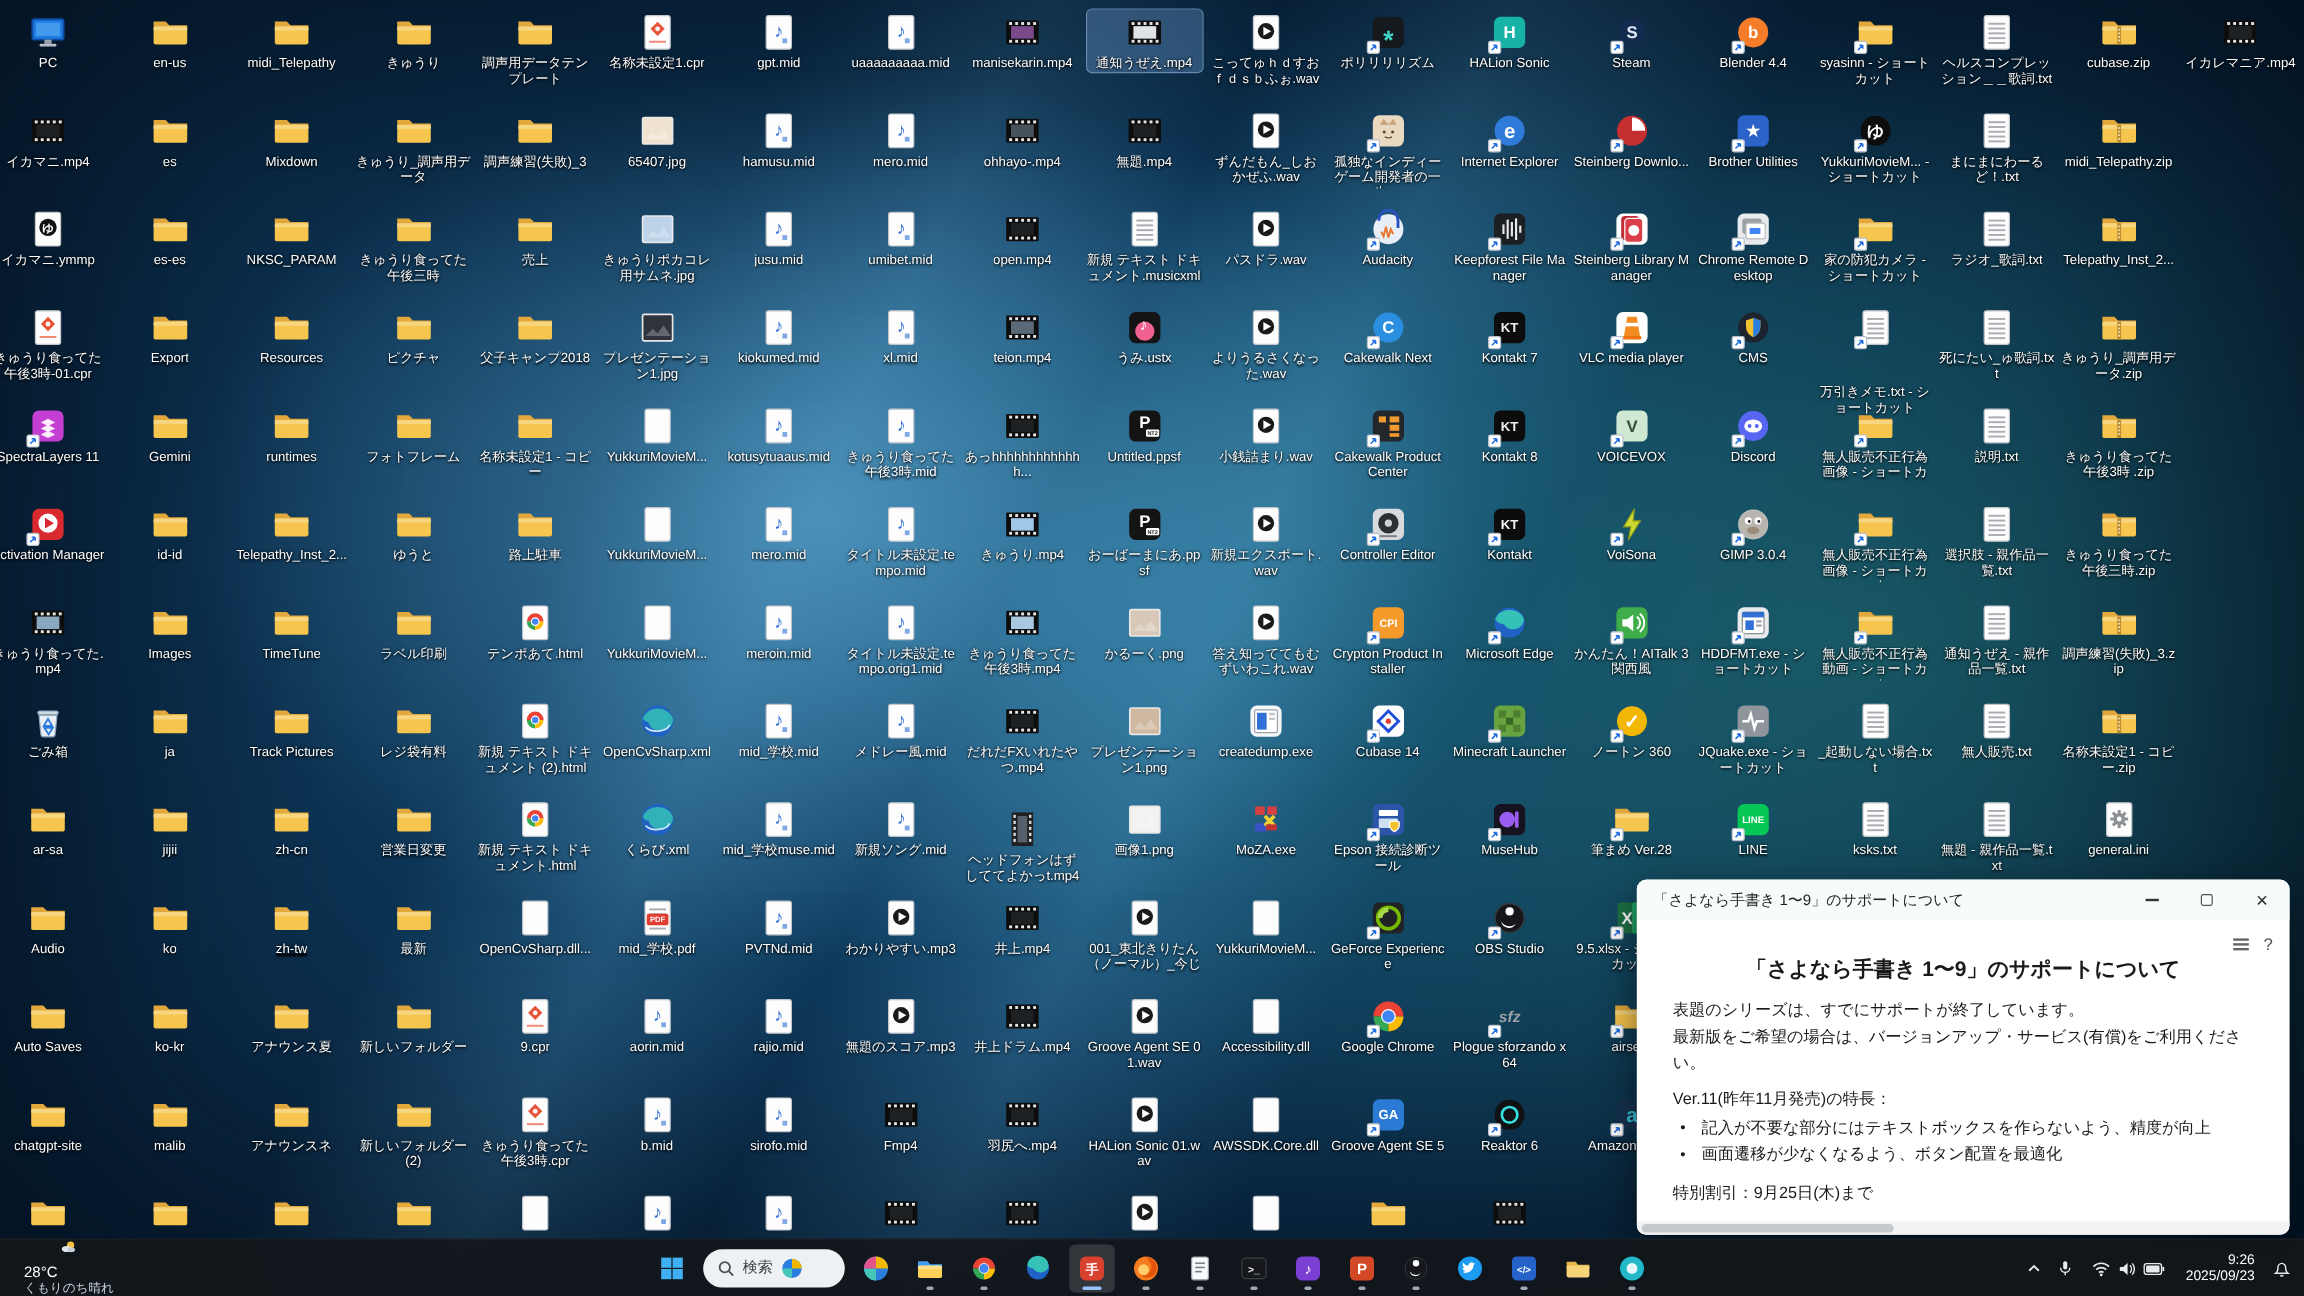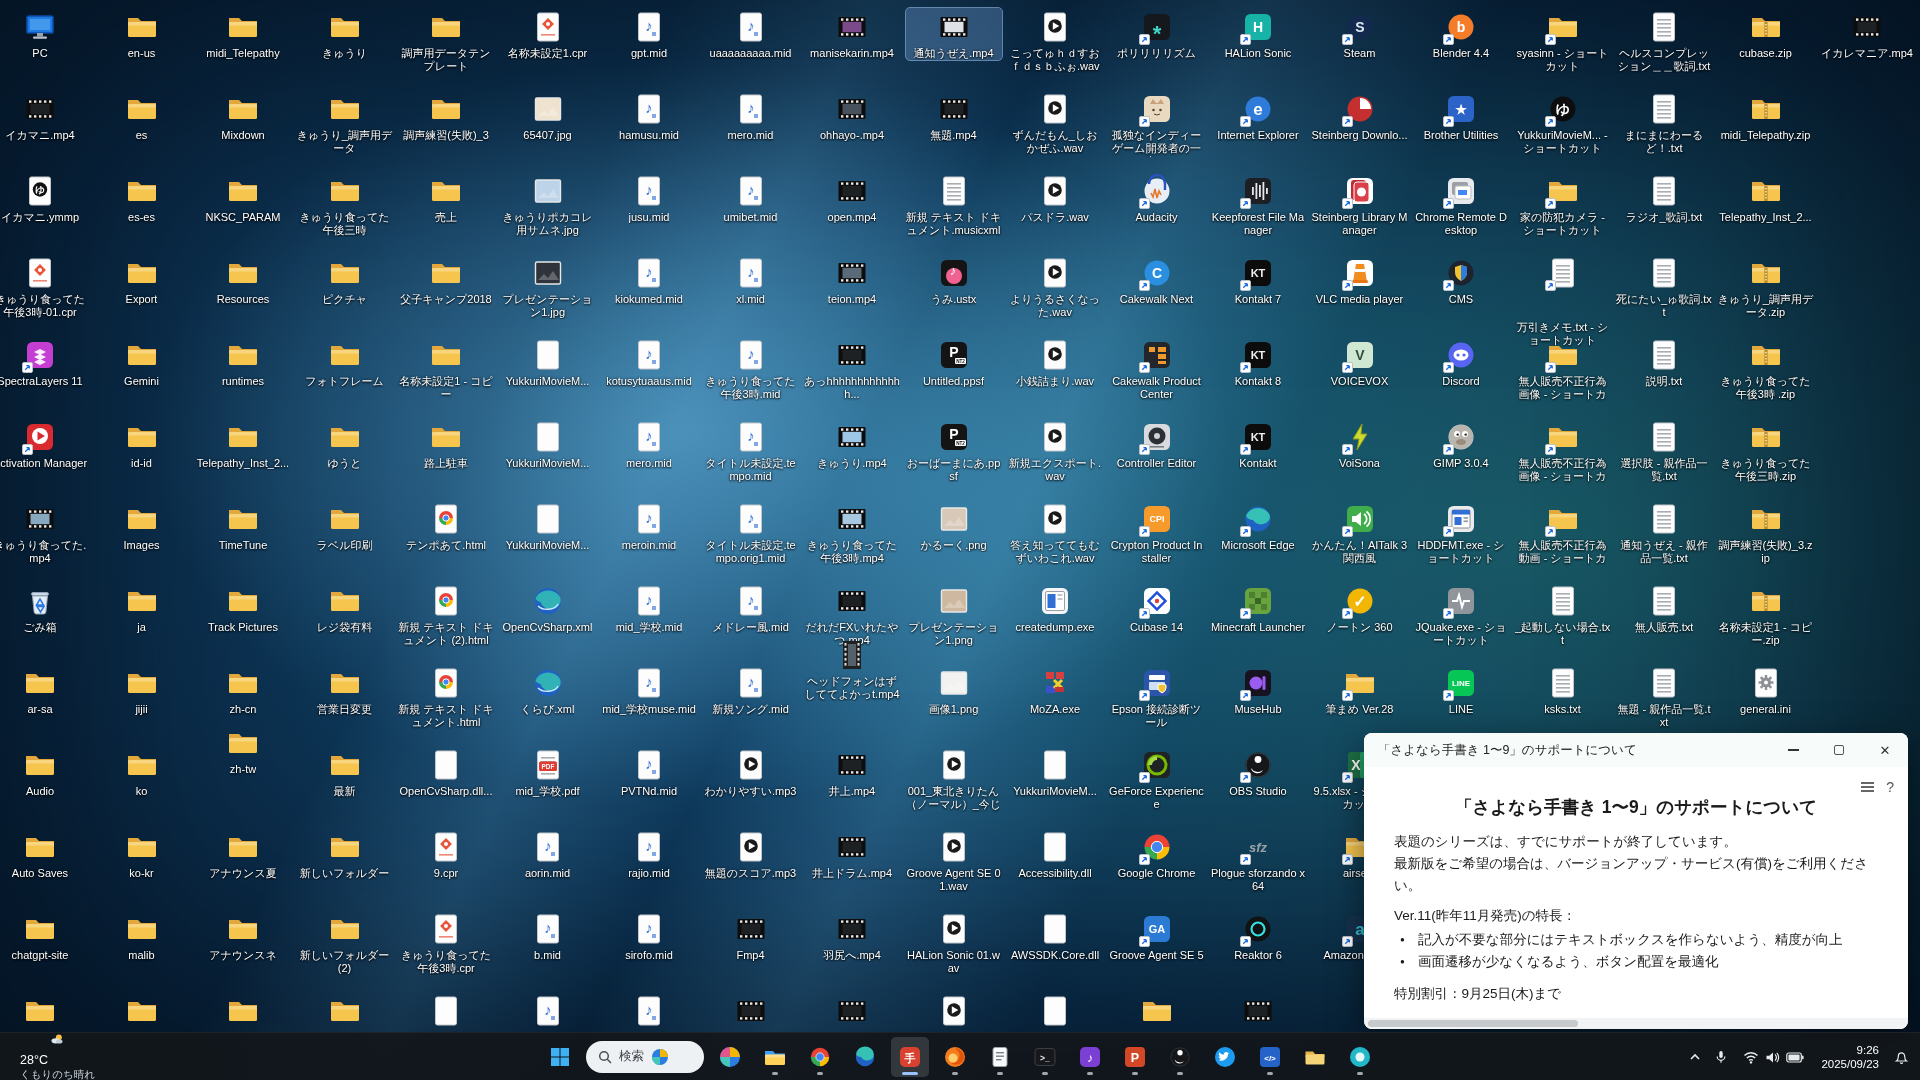--- a/index.html
+++ b/index.html
@@ -2014,21 +2014,21 @@
       <div class="cell" style="left: 702.5px; top: 664px;">
         <span class="ic">
           <svg width="34" height="34" viewBox="0 0 34 34">
             <rect x="6.5" y="3" width="21" height="28" rx="2" fill="#fdfdfd" stroke="#c3c7cc" stroke-width="1"></rect>
             <text x="17" y="21" font-size="15" fill="#2f6fd6" text-anchor="middle">♪</text>
             <rect x="20" y="22" width="4" height="4" fill="#2f6fd6" opacity=".6"></rect>
           </svg>
         </span>
         <div class="lbl">新規ソング.mid</div>
       </div>
-      <div class="cell" style="left: 804px; top: 636px; justify-content: space-between;">
+      <div class="cell" style="left: 804px; top: 672px; justify-content: space-between;">
         <span class="ic">
           <svg width="34" height="34" viewBox="0 0 34 34">
             <rect x="8" y="3" width="18" height="28" fill="#202020"></rect>
             <rect x="9.5" y="5" width="2" height="2.6" fill="#ddd"></rect>
             <rect x="22.5" y="5" width="2" height="2.6" fill="#ddd"></rect>
             <rect x="9.5" y="10" width="2" height="2.6" fill="#ddd"></rect>
             <rect x="22.5" y="10" width="2" height="2.6" fill="#ddd"></rect>
             <rect x="9.5" y="15" width="2" height="2.6" fill="#ddd"></rect>
             <rect x="22.5" y="15" width="2" height="2.6" fill="#ddd"></rect>
             <rect x="9.5" y="20" width="2" height="2.6" fill="#ddd"></rect>
@@ -2174,21 +2174,21 @@
       <div class="cell" style="left: 93.5px; top: 746px;">
         <span class="ic">
           <svg width="34" height="34" viewBox="0 0 34 34">
             <path d="M3 8 h10 l3 3 h15 v4 H3 Z" fill="#e3a83c"></path>
         <rect x="3" y="12" width="28" height="15" rx="1.5" fill="#f6c54e"></rect>
         <rect x="3" y="12" width="28" height="3.5" fill="#ffffff" opacity=".28"></rect>
           </svg>
         </span>
         <div class="lbl">ko</div>
       </div>
-      <div class="cell" style="left: 195px; top: 724px;">
+      <div class="cell" style="left: 195px; top: 746px; text-decoration: underline;">
         <span class="ic">
           <svg width="34" height="34" viewBox="0 0 34 34">
             <path d="M3 8 h10 l3 3 h15 v4 H3 Z" fill="#e3a83c"></path>
         <rect x="3" y="12" width="28" height="15" rx="1.5" fill="#f6c54e"></rect>
         <rect x="3" y="12" width="28" height="3.5" fill="#ffffff" opacity=".28"></rect>
           </svg>
         </span>
         <div class="lbl">zh-tw</div>
       </div>
       <div class="cell" style="left: 296.5px; top: 746px;">

